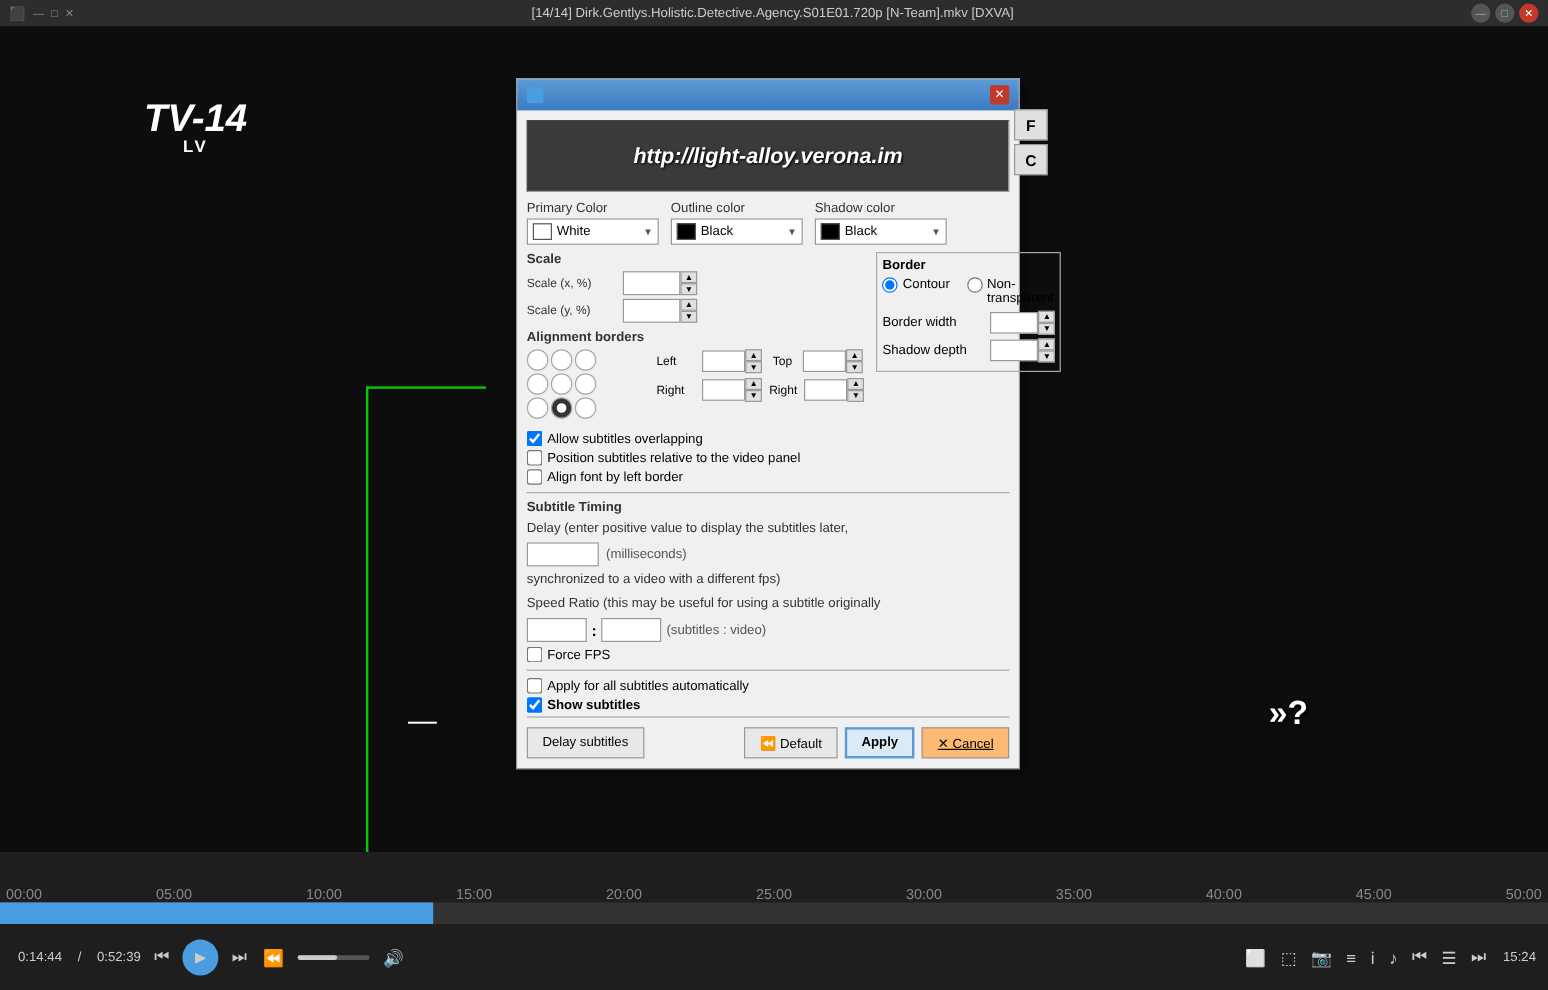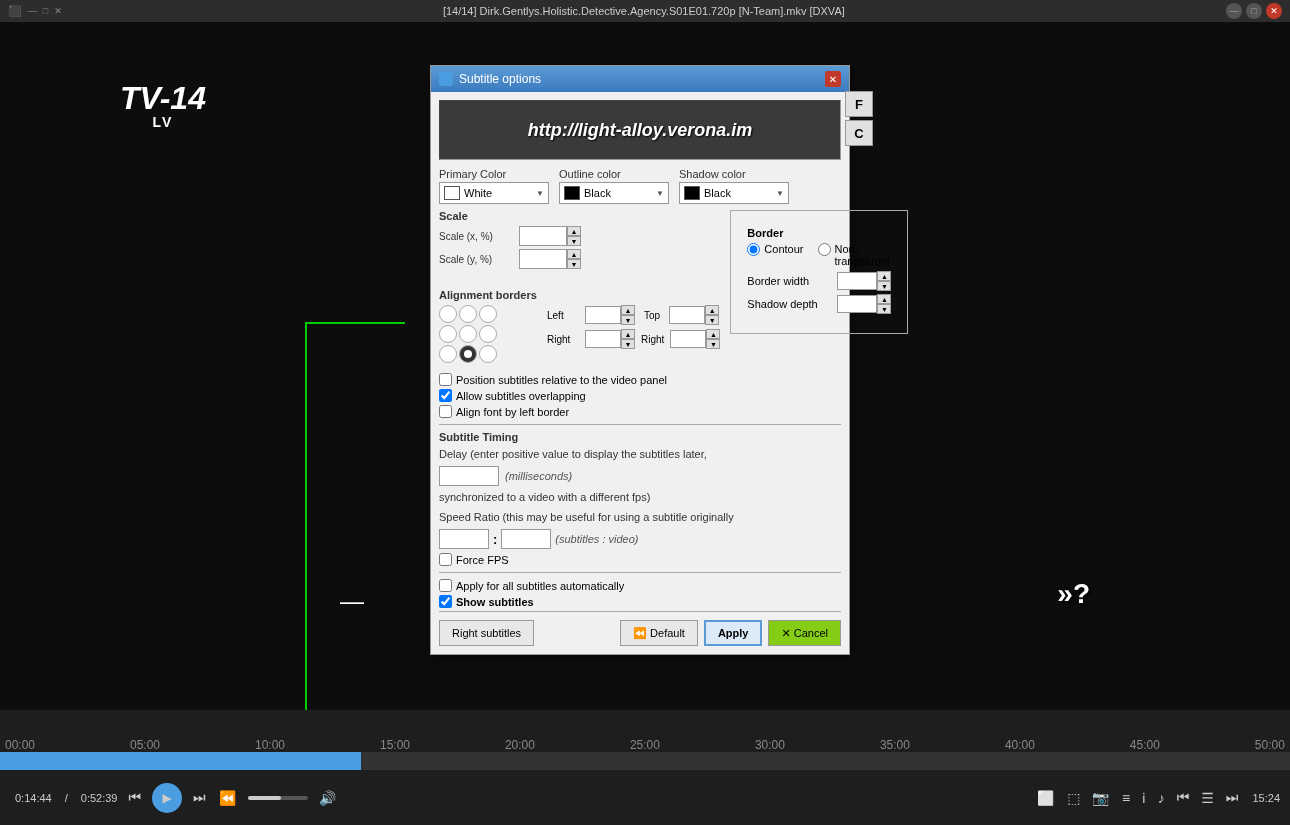--- a/index.html
+++ b/index.html
@@ -336,21 +336,21 @@
     }
 
     
     .section-divider {
       border-top: 1px solid #aaa;
       margin: 6px 0;
     }
 
     
     .scale-section {
-      margin-bottom: 20px;
+      margin-bottom: 6px;
     }
     .section-title {
       font-size: 11px;
       color: #333;
       margin-bottom: 4px;
       font-weight: bold;
     }
     .scale-row {
       display: flex;
       align-items: center;
@@ -394,21 +394,21 @@
     .two-col {
       display: flex;
       gap: 10px;
     }
     .left-col { flex: 1; }
     .right-col { flex: 1; }
 
     
     .border-section {
       border: 1px solid #aaa;
-      padding: 16px;
+      padding: 4px;
       margin-bottom: 6px;
     }
     .border-title {
       font-size: 11px;
       font-weight: bold;
       margin-bottom: 4px;
     }
     .radio-row {
       display: flex;
       align-items: flex-start;
@@ -497,21 +497,20 @@
     .timing-input {
       width: 60px;
       height: 20px;
       border: 1px solid #999;
       padding: 0 3px;
       font-size: 11px;
     }
     .timing-note {
       font-size: 11px;
       color: #555;
-      font-style: italic;
     }
 
     .speed-row {
       display: flex;
       align-items: center;
       gap: 4px;
       margin-bottom: 4px;
     }
     .speed-input {
       width: 50px;
@@ -541,21 +540,22 @@
       display: flex;
       align-items: center;
       gap: 4px;
     }
     .dialog-btn.apply-btn {
       background: #dce9f7;
       border: 2px solid #5b9bd5;
       font-weight: bold;
     }
     .dialog-btn.cancel-btn {
-      background: #84cc16;
+      background: #fdba74;
+      text-decoration: underline;
     }
   </style>
 </head>
 <body>
 
 <div id="titlebar">
   <div style="display:flex;align-items:center;gap:6px;">
     <span style="color:#888;font-size:11px;">⬛</span>
     <span style="font-size:9px;color:#888;">—</span>
     <span style="font-size:9px;color:#888;">□</span>
@@ -581,21 +581,20 @@
   <div class="green-line-h"></div>
   <div class="green-line-v" style="top:300px;left:305px;height:395px;"></div>
 
   <div class="dash-line">—</div>
 </div>
 
 <div id="subtitle-dialog">
 
   <div id="dialog-titlebar">
     <div class="dialog-icon"></div>
-    <span class="dialog-title">Subtitle options</span>
     <div class="dialog-close">✕</div>
   </div>
 
   <div id="dialog-content">
 
     <div id="subtitle-preview">
       <span class="preview-text">http://light-alloy.verona.im</span>
     </div>
 
     <div class="color-row">
@@ -757,26 +756,26 @@
                 <button class="spin-btn">▲</button>
                 <button class="spin-btn">▼</button>
               </div>
             </div>
           </div>
         </div>
       </div>
     </div>
 
     <div class="check-row">
+      <input type="checkbox" checked="" style="">
+      <span>Allow subtitles overlapping</span>
+    </div>
+    <div class="check-row">
       <input type="checkbox" style="">
       <span>Position subtitles relative to the video panel</span>
-    </div>
-    <div class="check-row">
-      <input type="checkbox" checked="" style="">
-      <span>Allow subtitles overlapping</span>
     </div>
     <div class="check-row">
       <input type="checkbox" style="">
       <span>Align font by left border</span>
     </div>
 
     <div class="section-divider"></div>
 
     <div class="timing-section">
       <div class="section-title">Subtitle Timing</div>
@@ -804,21 +803,21 @@
     <div class="check-row">
       <input type="checkbox" style="">
       <span>Apply for all subtitles automatically</span>
     </div>
     <div class="check-row">
       <input type="checkbox" checked="" style="">
       <strong>Show subtitles</strong>
     </div>
 
     <div class="dialog-bottom">
-      <button class="dialog-btn">Right subtitles</button>
+      <button class="dialog-btn">Delay subtitles</button>
       <div style="display:flex;gap:6px;">
         <button class="dialog-btn">⏪ Default</button>
         <button class="dialog-btn apply-btn">Apply</button>
         <button class="dialog-btn cancel-btn">✕ Cancel</button>
       </div>
     </div>
   </div>
 </div>
 
 <div style="position:absolute;top:91px;left:845px;display:flex;flex-direction:column;gap:3px;">

